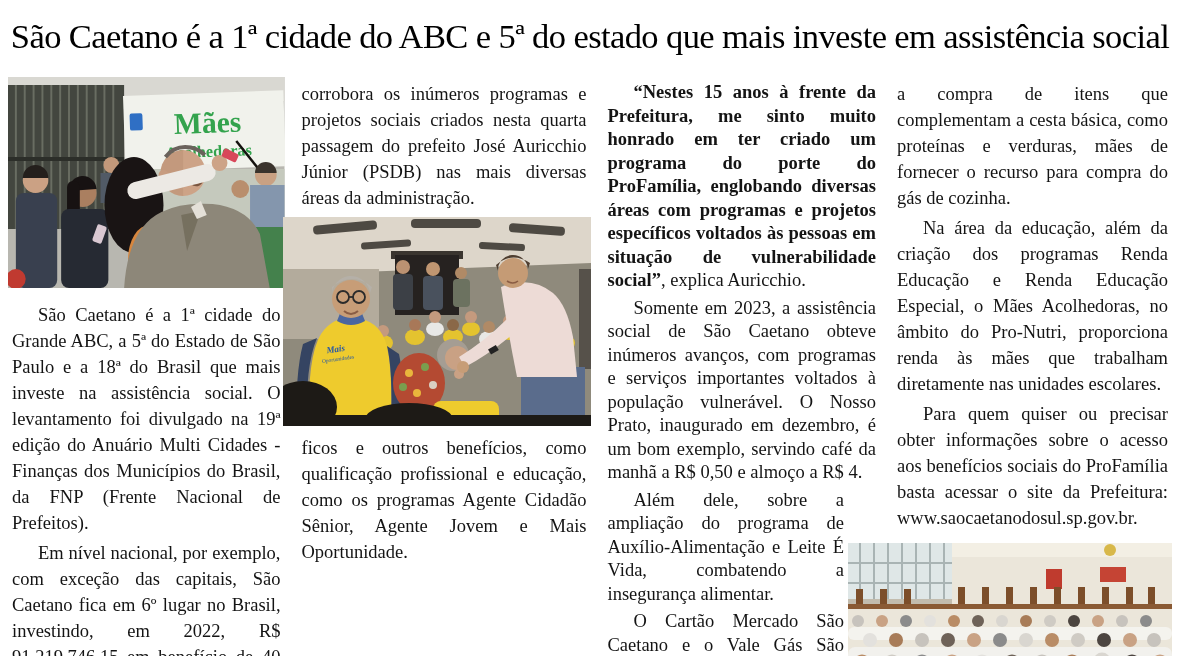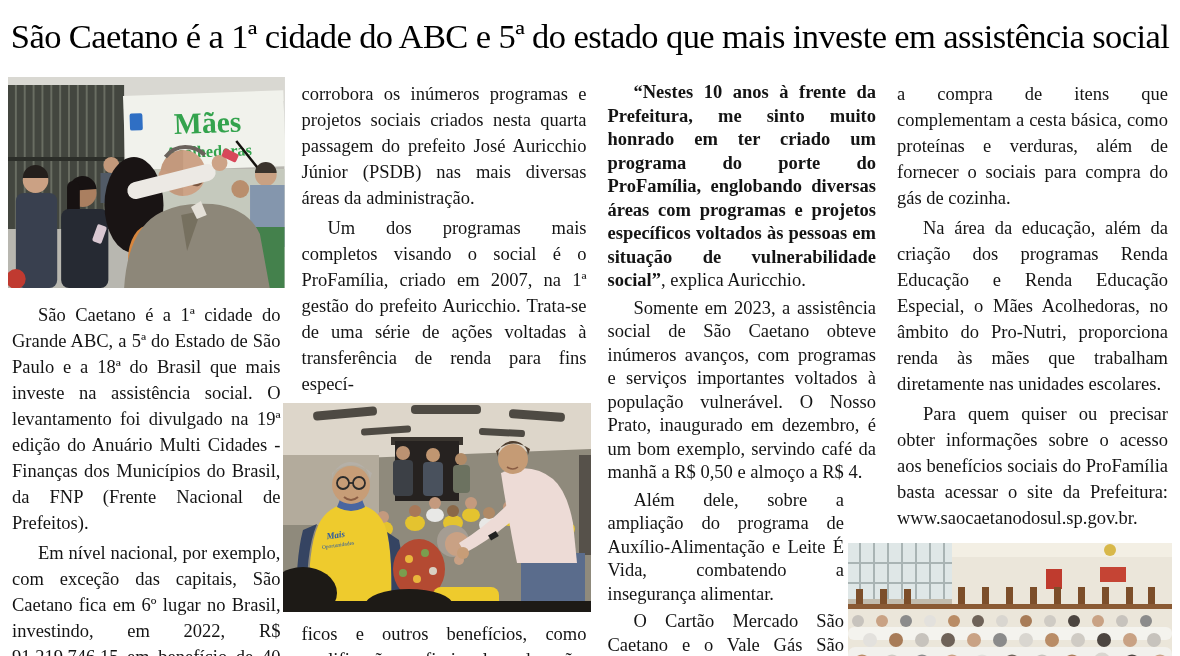--- a/index.html
+++ b/index.html
@@ -102,21 +102,20 @@
         <circle cx="215" cy="86" r="8" fill="#cda387"></circle>
         <rect x="218" y="74" width="16" height="9" rx="2" fill="#d8475a" transform="rotate(25 226 78)"></rect>
       </g>
     </svg>
     <p>São Caetano é a 1ª cidade do Grande ABC, a 5ª do Estado de São Paulo e a 18ª do Brasil que mais investe na assistência social. O levantamento foi divulgado na 19ª edição do Anuário Multi Cidades - Finanças dos Municípios do Brasil, da FNP (Frente Nacional de Prefeitos).</p>
     <p>Em nível nacional, por exemplo, com exceção das capitais, São Caetano fica em 6º lugar no Brasil, investindo, em 2022, R$ 91.219.746,15 em benefício de 40 mil moradores. A constatação do Multi Cidades - Finanças dos Municípios do Brasil</p>
   </div>
 
   <div class="col c2">
     <p class="cont">corrobora os inúmeros programas e projetos sociais criados nesta quarta passagem do prefeito José Auricchio Júnior (PSDB) nas mais diversas áreas da administração.</p>
-    <p>Um dos programas mais completos visando o social é o ProFamília, criado em 2007, na 1ª gestão do prefeito Auricchio. Trata-se de uma série de ações voltadas à transferência de renda para fins especí-</p>
     <svg class="photo photo2" viewBox="0 0 308 209" preserveAspectRatio="none" role="img">
       <rect width="308" height="209" fill="#8f8a7c"></rect>
       <polygon points="0,0 308,0 308,46 0,58" fill="#ddd6ca"></polygon>
       <g fill="#4e4a43">
         <rect x="30" y="6" width="64" height="9" rx="4" transform="rotate(-5 62 10)"></rect>
         <rect x="128" y="2" width="70" height="9" rx="4"></rect>
         <rect x="226" y="8" width="56" height="9" rx="4" transform="rotate(4 254 12)"></rect>
         <rect x="78" y="24" width="50" height="7" rx="3" transform="rotate(-4 103 27)"></rect>
         <rect x="196" y="26" width="46" height="7" rx="3" transform="rotate(3 219 29)"></rect>
       </g>
@@ -197,28 +196,28 @@
       <g fill="#1d1a16">
         <ellipse cx="20" cy="190" rx="34" ry="26"></ellipse>
         <ellipse cx="126" cy="202" rx="44" ry="16"></ellipse>
         <rect x="0" y="198" width="308" height="11"></rect>
       </g>
     </svg>
     <p class="cont">ficos e outros benefícios, como qualificação profissional e educação, como os programas Agente Cidadão Sênior, Agente Jovem e Mais Oportunidade.</p>
   </div>
 
   <div class="col c3">
-    <p class="quote"><b>“Nestes 10 anos à frente da Prefeitura, me sinto muito honrado em ter criado um programa do porte do ProFamília, englobando diversas áreas com programas e projetos específicos voltados às pessoas em situação de vulnerabilidade social”</b><span>, explica Auricchio.</span></p>
+    <p class="quote"><b>“Nestes 15 anos à frente da Prefeitura, me sinto muito honrado em ter criado um programa do porte do ProFamília, englobando diversas áreas com programas e projetos específicos voltados às pessoas em situação de vulnerabilidade social”</b><span>, explica Auricchio.</span></p>
     <p>Somente em 2023, a assistência social de São Caetano obteve inúmeros avanços, com programas e serviços importantes voltados à população vulnerável. O Nosso Prato, inaugurado em dezembro, é um bom exemplo, servindo café da manhã a R$ 0,50 e almoço a R$ 4.</p>
     <p class="wrap">Além dele, sobre a ampliação do programa de Auxílio-Alimentação e Leite É Vida, combatendo a insegurança alimentar.</p>
     <p class="wrap">O Cartão Mercado São Caetano e o Vale Gás São Caetano garantem o direito a uma alimentação balanceada ao viabilizar às famílias</p>
   </div>
 
   <div class="col c4">
-    <p class="cont">a compra de itens que complementam a cesta básica, como proteínas e verduras, além de fornecer o sociais para compra do gás de cozinha.</p>
+    <p class="cont">a compra de itens que complementam a cesta básica, como proteínas e verduras, mães de fornecer o recurso para compra do gás de cozinha.</p>
     <p>Na área da educação, além da criação dos programas Renda Educação e Renda Educação Especial, o Mães Acolhedoras, no âmbito do Pro-Nutri, proporciona renda às mães que trabalham diretamente nas unidades escolares.</p>
     <p>Para quem quiser ou precisar obter informações sobre o acesso aos benefícios sociais do ProFamília basta acessar o site da Prefeitura: www.saocaetanodosul.sp.gov.br.</p>
     <svg class="photo photo3" viewBox="0 0 324 206" preserveAspectRatio="none" role="img">
       <rect width="324" height="206" fill="#ebe6da"></rect>
       <g>
         <rect x="0" y="0" width="104" height="58" fill="#dfe7e7"></rect>
         <g stroke="#a9b4b4" stroke-width="2">
           <line x1="12" y1="0" x2="12" y2="58"></line>
             <line x1="26" y1="0" x2="26" y2="58"></line>
           <line x1="40" y1="0" x2="40" y2="58"></line>

